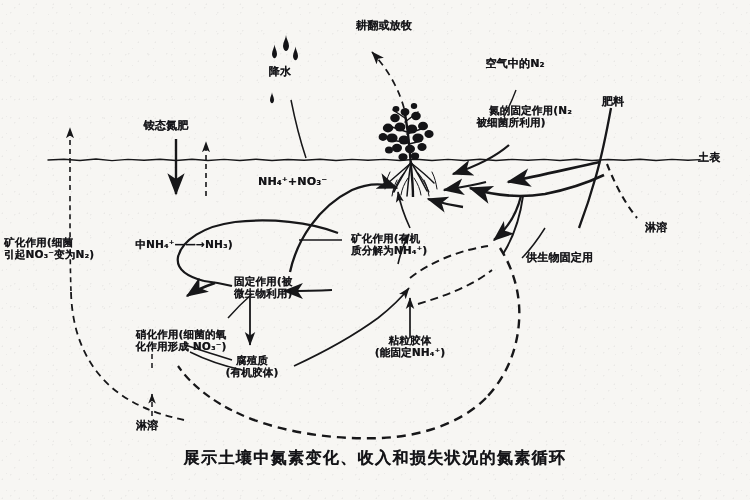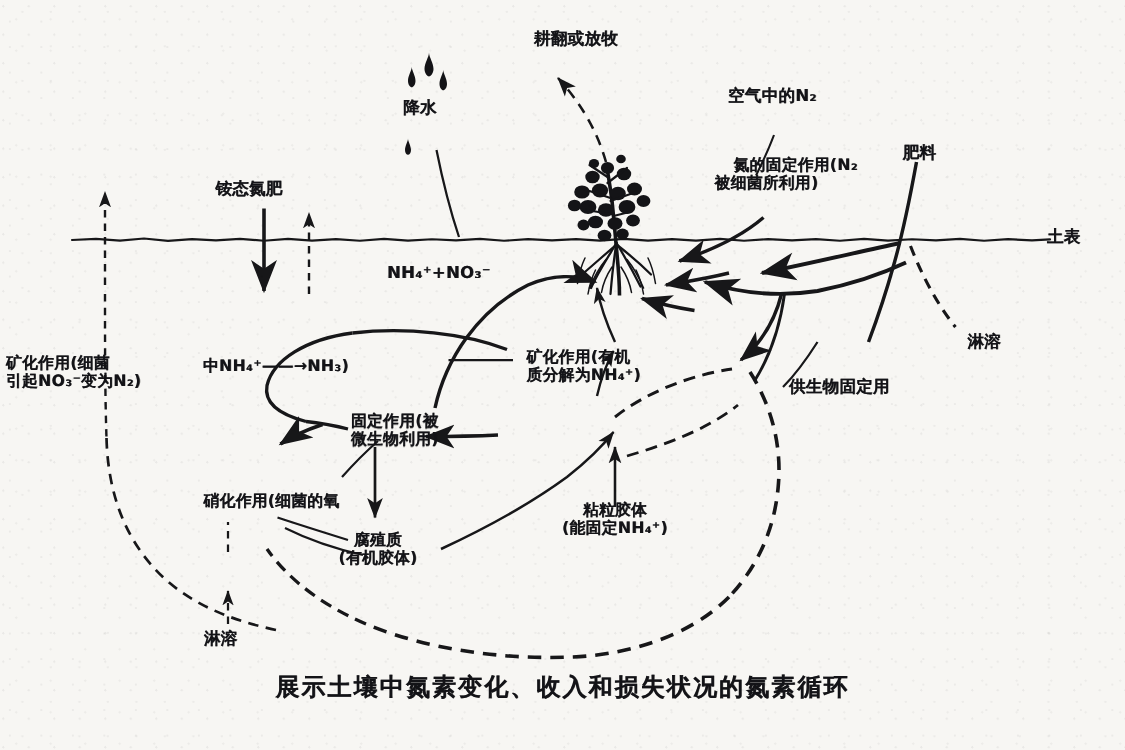--- a/index.html
+++ b/index.html
@@ -235,20 +235,21 @@
   <div class="lbl c sm" style="left:94px;top:202px;width:180px;margin-top:36px;">中NH₄⁺——→NH₃)</div>
 
   <div class="lbl" style="left:258px;top:176px;">NH₄⁺+NO₃⁻</div>
 
   <div class="lbl" style="left:698px;top:152px;">土表</div>
 
   <div class="lbl sm" style="left:4px;top:236px;">矿化作用(细菌</div>
   <div class="lbl sm" style="left:4px;top:248px;">引起NO₃⁻变为N₂)</div>
 
   <div class="lbl c sm" style="left:106px;top:328px;width:150px;">硝化作用(细菌的氧</div>
+  <div class="lbl c sm" style="left:106px;top:340px;width:150px;">化作用形成 NO₃⁻)</div>
 
   <div class="lbl sm" style="left:351px;top:232px;">矿化作用(有机</div>
   <div class="lbl sm" style="left:351px;top:244px;">质分解为NH₄⁺)</div>
 
   <div class="lbl sm" style="left:234px;top:275px;">固定作用(被</div>
   <div class="lbl sm" style="left:234px;top:287px;">微生物利用)</div>
 
   <div class="lbl c sm" style="left:222px;top:354px;width:60px;">腐殖质</div>
   <div class="lbl c sm" style="left:214px;top:366px;width:76px;">(有机胶体)</div>
 

